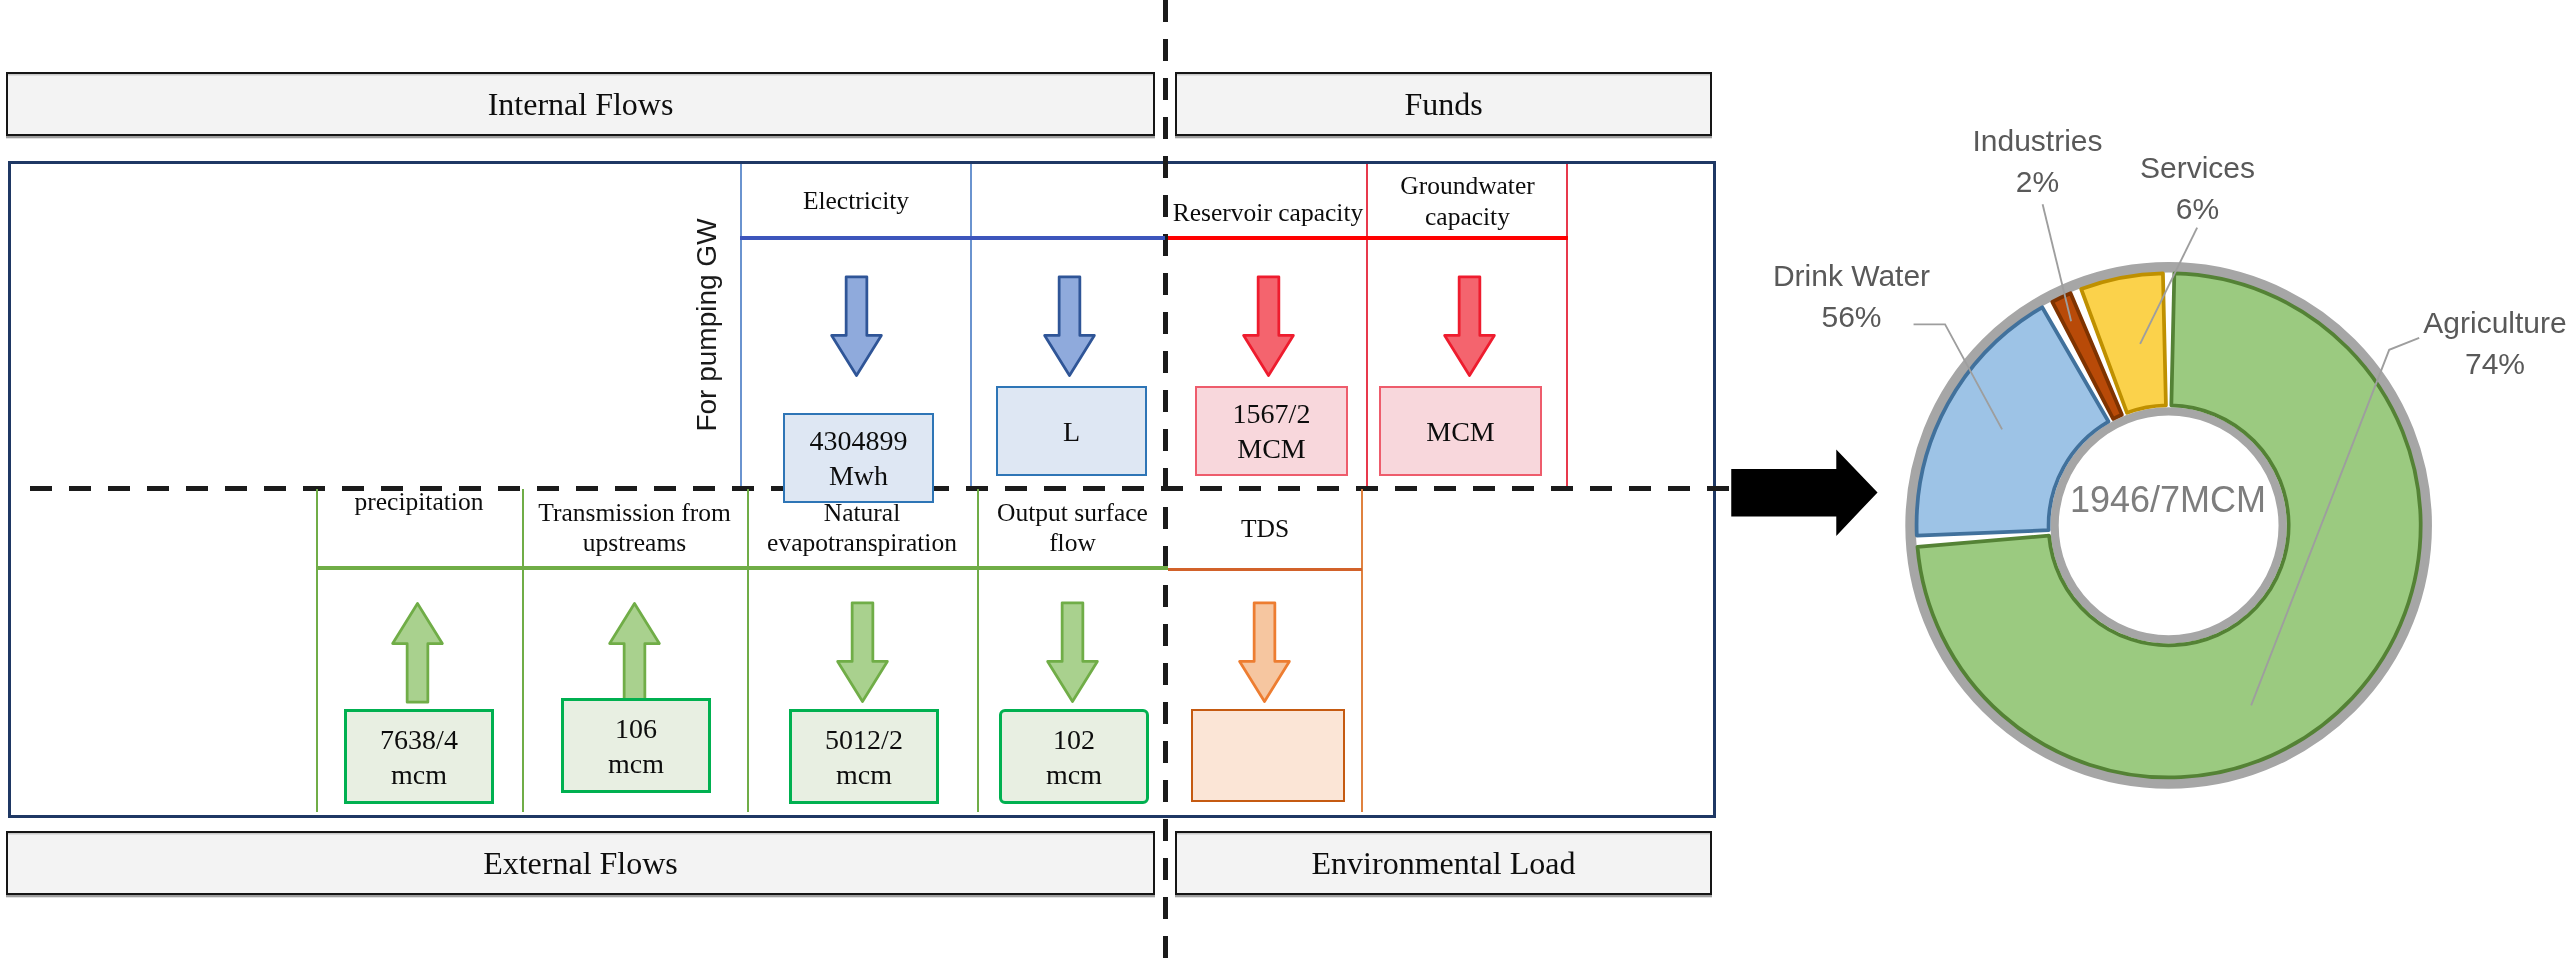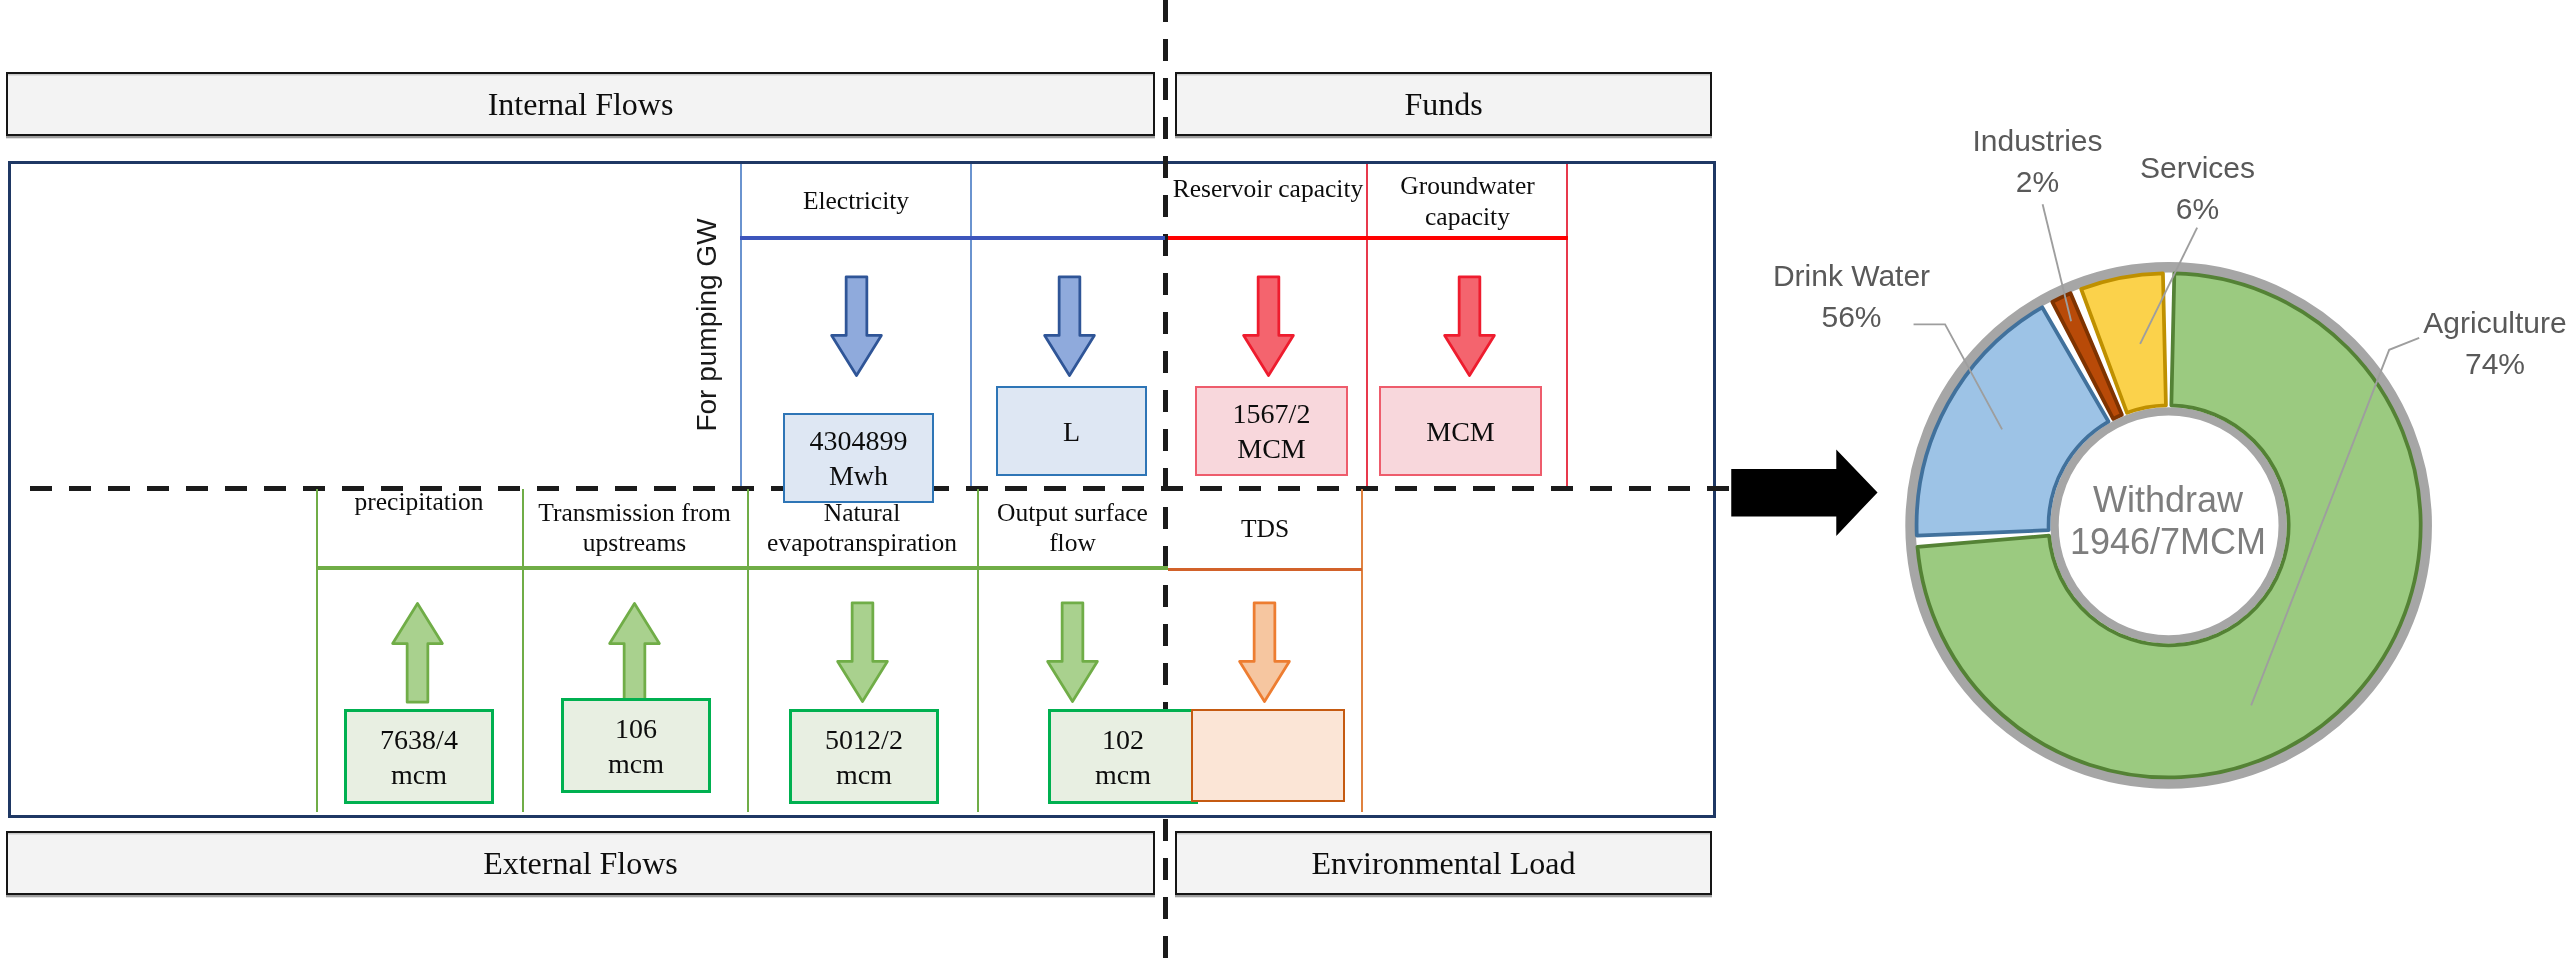--- a/index.html
+++ b/index.html
@@ -92,21 +92,21 @@
   <div class="hline" style="left:316px;top:566px;width:852px;background:#70AD47;"></div>
   <div class="hline" style="left:1168px;top:568px;width:194px;height:3px;background:#D2622A;"></div>
 
   <div class="vert-label">
     <span>For pumping GW</span>
   </div>
 
   <div class="col-label nowrap" style="left:741px;top:168px;width:230px;height:66px;">
       <span>Electricity</span>
     </div>
-  <div class="col-label nowrap" style="left:1168px;top:156px;width:200px;height:66px;">
+  <div class="col-label nowrap" style="left:1168px;top:180px;width:200px;height:66px;">
       <span>Reservoir capacity</span>
     </div>
   <div class="col-label" style="left:1369px;top:164px;width:197px;height:75px;">
       <span>Groundwater capacity</span>
     </div>
 
   <svg class="arrow arr-blue" style="left:822px;top:272px;" viewBox="0 0 100 150">
       <polygon points="35,3 65,3 65,88 86,88 50,146 14,88 35,88"></polygon>
     </svg>
   <svg class="arrow arr-blue" style="left:1035px;top:272px;" viewBox="0 0 100 150">
@@ -173,21 +173,21 @@
     <span>mcm</span>
   </div>
   <div class="vbox vbox-green" style="left:561px;top:698px;width:144px;height:89px;">
     <span>106</span>
     <span>mcm</span>
   </div>
   <div class="vbox vbox-green" style="left:789px;top:709px;width:144px;height:89px;">
     <span>5012/2</span>
     <span>mcm</span>
   </div>
-  <div class="vbox vbox-green" style="left:1048px;top:709px;width:144px;height:89px;">
+  <div class="vbox vbox-green" style="left:999px;top:709px;width:144px;height:89px;border-radius:6px;">
     <span>102</span>
     <span>mcm</span>
   </div>
   <div class="vbox vbox-orange" style="left:1191px;top:709px;width:150px;height:89px;">
     
     
   </div>
 
   <svg id="chart-svg" viewBox="0 0 1133 1283">
     <polygon points="7,625 147,625 147,599 202,656 147,714 147,688 7,688" fill="#000000"></polygon>
@@ -216,18 +216,17 @@
   <div class="callout" style="left:1739px;top:255px;width:225px;">
     <div>Drink Water</div>
     <div>56%</div>
   </div>
   <div class="callout" style="left:2405px;top:302px;width:180px;">
     <div>Agriculture</div>
     <div>74%</div>
   </div>
 
   <div class="center-label">
-    <div>Withdraw</div>
     <div>1946/7MCM</div>
   </div>
 
 </div>
 
 
 </body></html>

